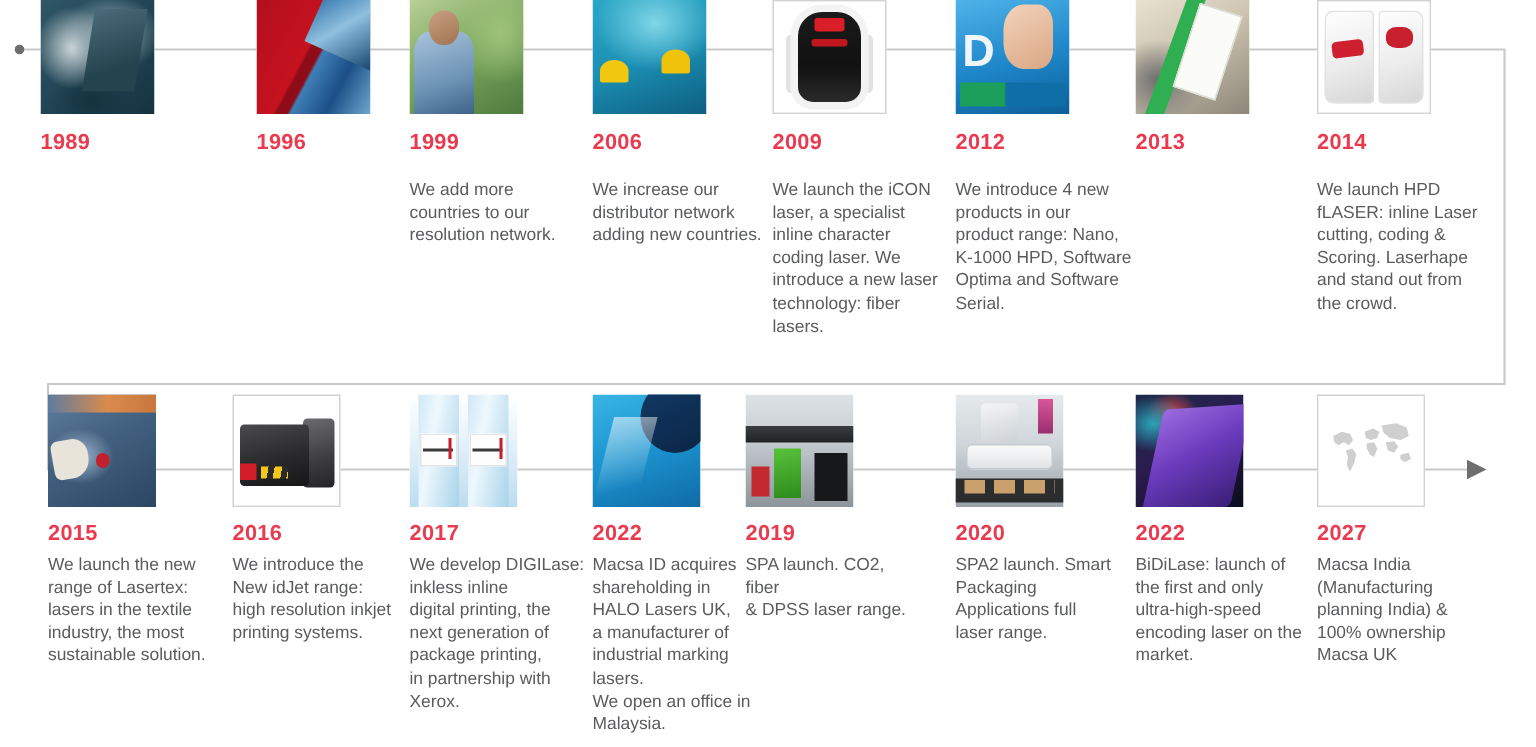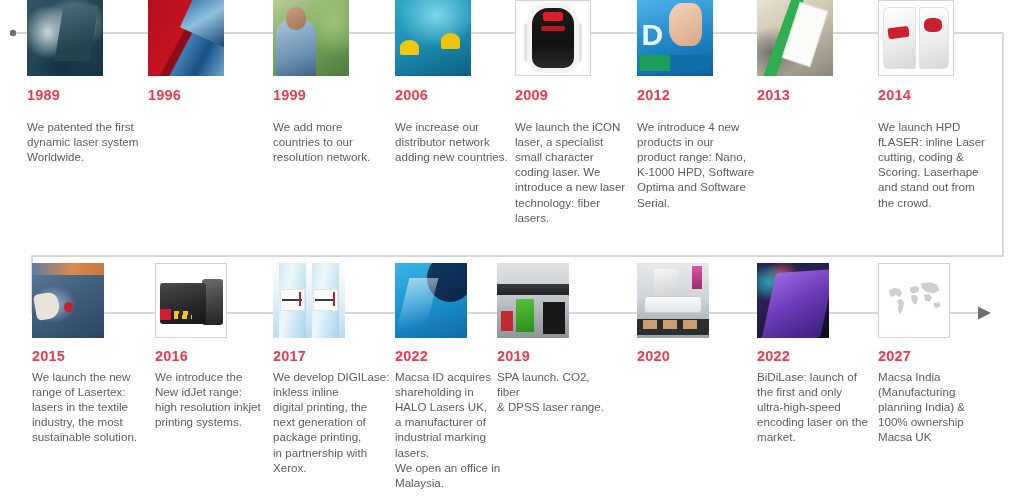--- a/index.html
+++ b/index.html
@@ -510,26 +510,23 @@
     <polygon points="978,306.5 991,313 978,319.5" fill="#6e6e6e"></polygon>
   </svg>
 
   <div class="timeline-row row-1">
 
     <div class="timeline-item" style="left:27px">
       <div class="thumb">
         <div class="thumb-art art-1989"></div>
       </div>
       <div class="year">1989</div>
-      <div class="desc">We patented the first
-dynamic laser system
-Worldwide.</div>
-    </div>
-
-    <div class="timeline-item" style="left:148px">
+    </div>
+
+    <div class="timeline-item" style="left:171px">
       <div class="thumb">
         <div class="thumb-art art-1996"></div>
       </div>
       <div class="year">1996</div>
     </div>
 
     <div class="timeline-item" style="left:273px">
       <div class="thumb">
         <div class="thumb-art art-1999"></div>
       </div>
@@ -553,21 +550,21 @@
       <div class="thumb framed">
         <div class="thumb-art art-2009">
           <div class="leg-l"></div>
             <div class="leg-r"></div>
             <div class="unit"></div>
         </div>
       </div>
       <div class="year">2009</div>
       <div class="desc">We launch the iCON
 laser, a specialist
-small character
+inline character
 coding laser. We
 introduce a new laser
 technology: fiber
 lasers.</div>
     </div>
 
     <div class="timeline-item" style="left:637px">
       <div class="thumb">
         <div class="thumb-art art-2012">
           <div class="hand"></div>
@@ -692,20 +689,24 @@
     <div class="timeline-item" style="left:637px">
       <div class="thumb">
         <div class="thumb-art art-2020">
           <div class="head"></div>
             <div class="pink"></div>
           <div class="arm"></div>
             <div class="belt"></div>
         </div>
       </div>
       <div class="year">2020</div>
+      <div class="desc">SPA2 launch. Smart
+Packaging
+Applications full
+laser range.</div>
     </div>
 
     <div class="timeline-item" style="left:757px">
       <div class="thumb">
         <div class="thumb-art art-2022"></div>
       </div>
       <div class="year">2022</div>
       <div class="desc">BiDiLase: launch of
 the first and only
 ultra-high-speed

